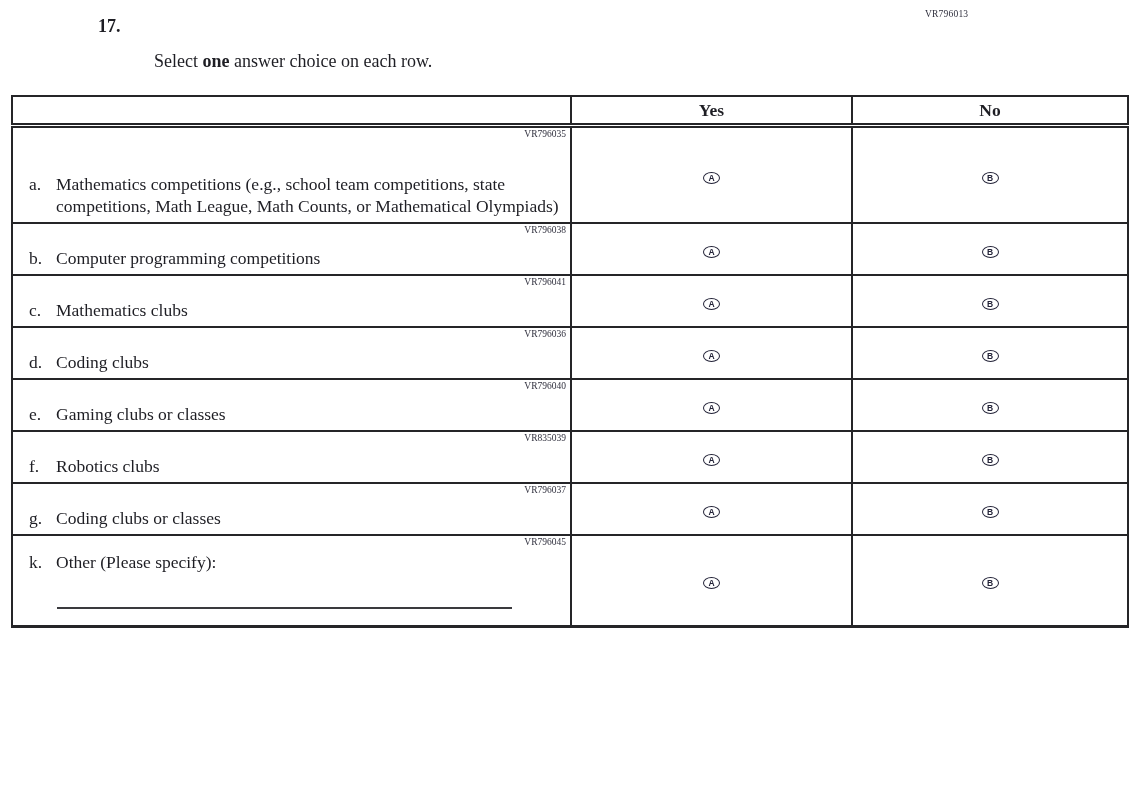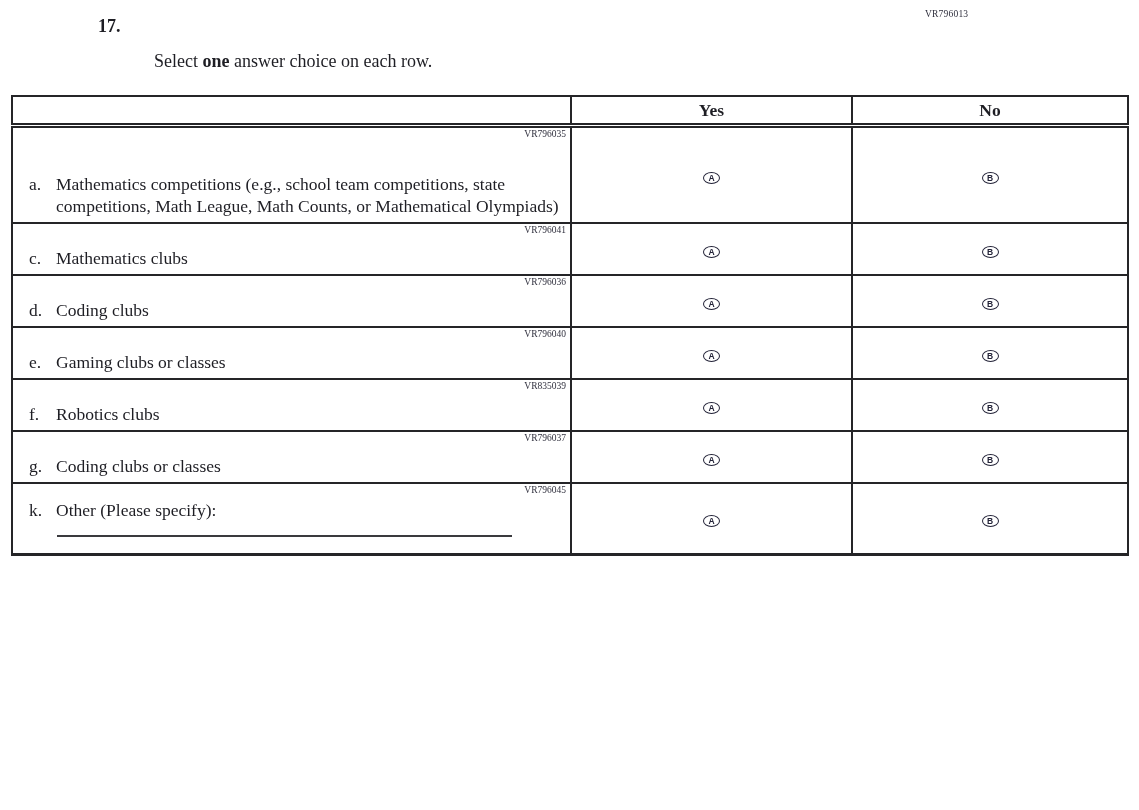--- a/index.html
+++ b/index.html
@@ -35,21 +35,21 @@
   th{
     font-weight:bold;height:26px;text-align:center;vertical-align:middle;
     border-bottom:5px double #252528 !important;
     font-size:17.5px;padding:0;
   }
   td{padding:0;vertical-align:middle;}
   td.activity{vertical-align:top;}
   .cellwrap{display:flex;flex-direction:column;height:50px;box-sizing:border-box;padding:1px 4px 5px 16px;}
   tr.r0 .cellwrap{height:94px;}
   tr.r8 .cellwrap{height:75px;}
-  tr.r10 .cellwrap{height:69px;}
+  tr.r10 .cellwrap{height:89px;}
   .vr{
     align-self:flex-end;font-size:9.5px;color:#30303e;line-height:1.2;
     margin-right:0px;flex:0 0 auto;
   }
   .lbl{margin-top:auto;display:flex;line-height:1.22;padding-right:6px;}
   tr.r10 .lbl{margin-top:4px;}
   .letter{flex:0 0 27px;}
   .txt{flex:1 1 auto;}
   .writein{
     margin-top:auto;margin-bottom:11px;margin-left:28px;
@@ -98,20 +98,33 @@
               <div class="vr">VR796035</div>
               <div class="lbl">
                 <span class="letter">a.</span>
                 <span class="txt">Mathematics competitions (e.g., school team competitions, state competitions, Math League, Math Counts, or Mathematical Olympiads)</span>
               </div>
             </div>
           </td>
           <td class="bubble-cell"><span class="bubble">A</span></td>
           <td class="bubble-cell"><span class="bubble">B</span></td>
         </tr>
+        <tr class="r1">
+          <td class="activity">
+            <div class="cellwrap">
+              <div class="vr">VR796038</div>
+              <div class="lbl">
+                <span class="letter">b.</span>
+                <span class="txt">Computer programming competitions</span>
+              </div>
+            </div>
+          </td>
+          <td class="bubble-cell"><span class="bubble">A</span></td>
+          <td class="bubble-cell"><span class="bubble">B</span></td>
+        </tr>
         <tr class="r2">
           <td class="activity">
             <div class="cellwrap">
               <div class="vr">VR796041</div>
               <div class="lbl">
                 <span class="letter">c.</span>
                 <span class="txt">Mathematics clubs</span>
               </div>
             </div>
           </td>

